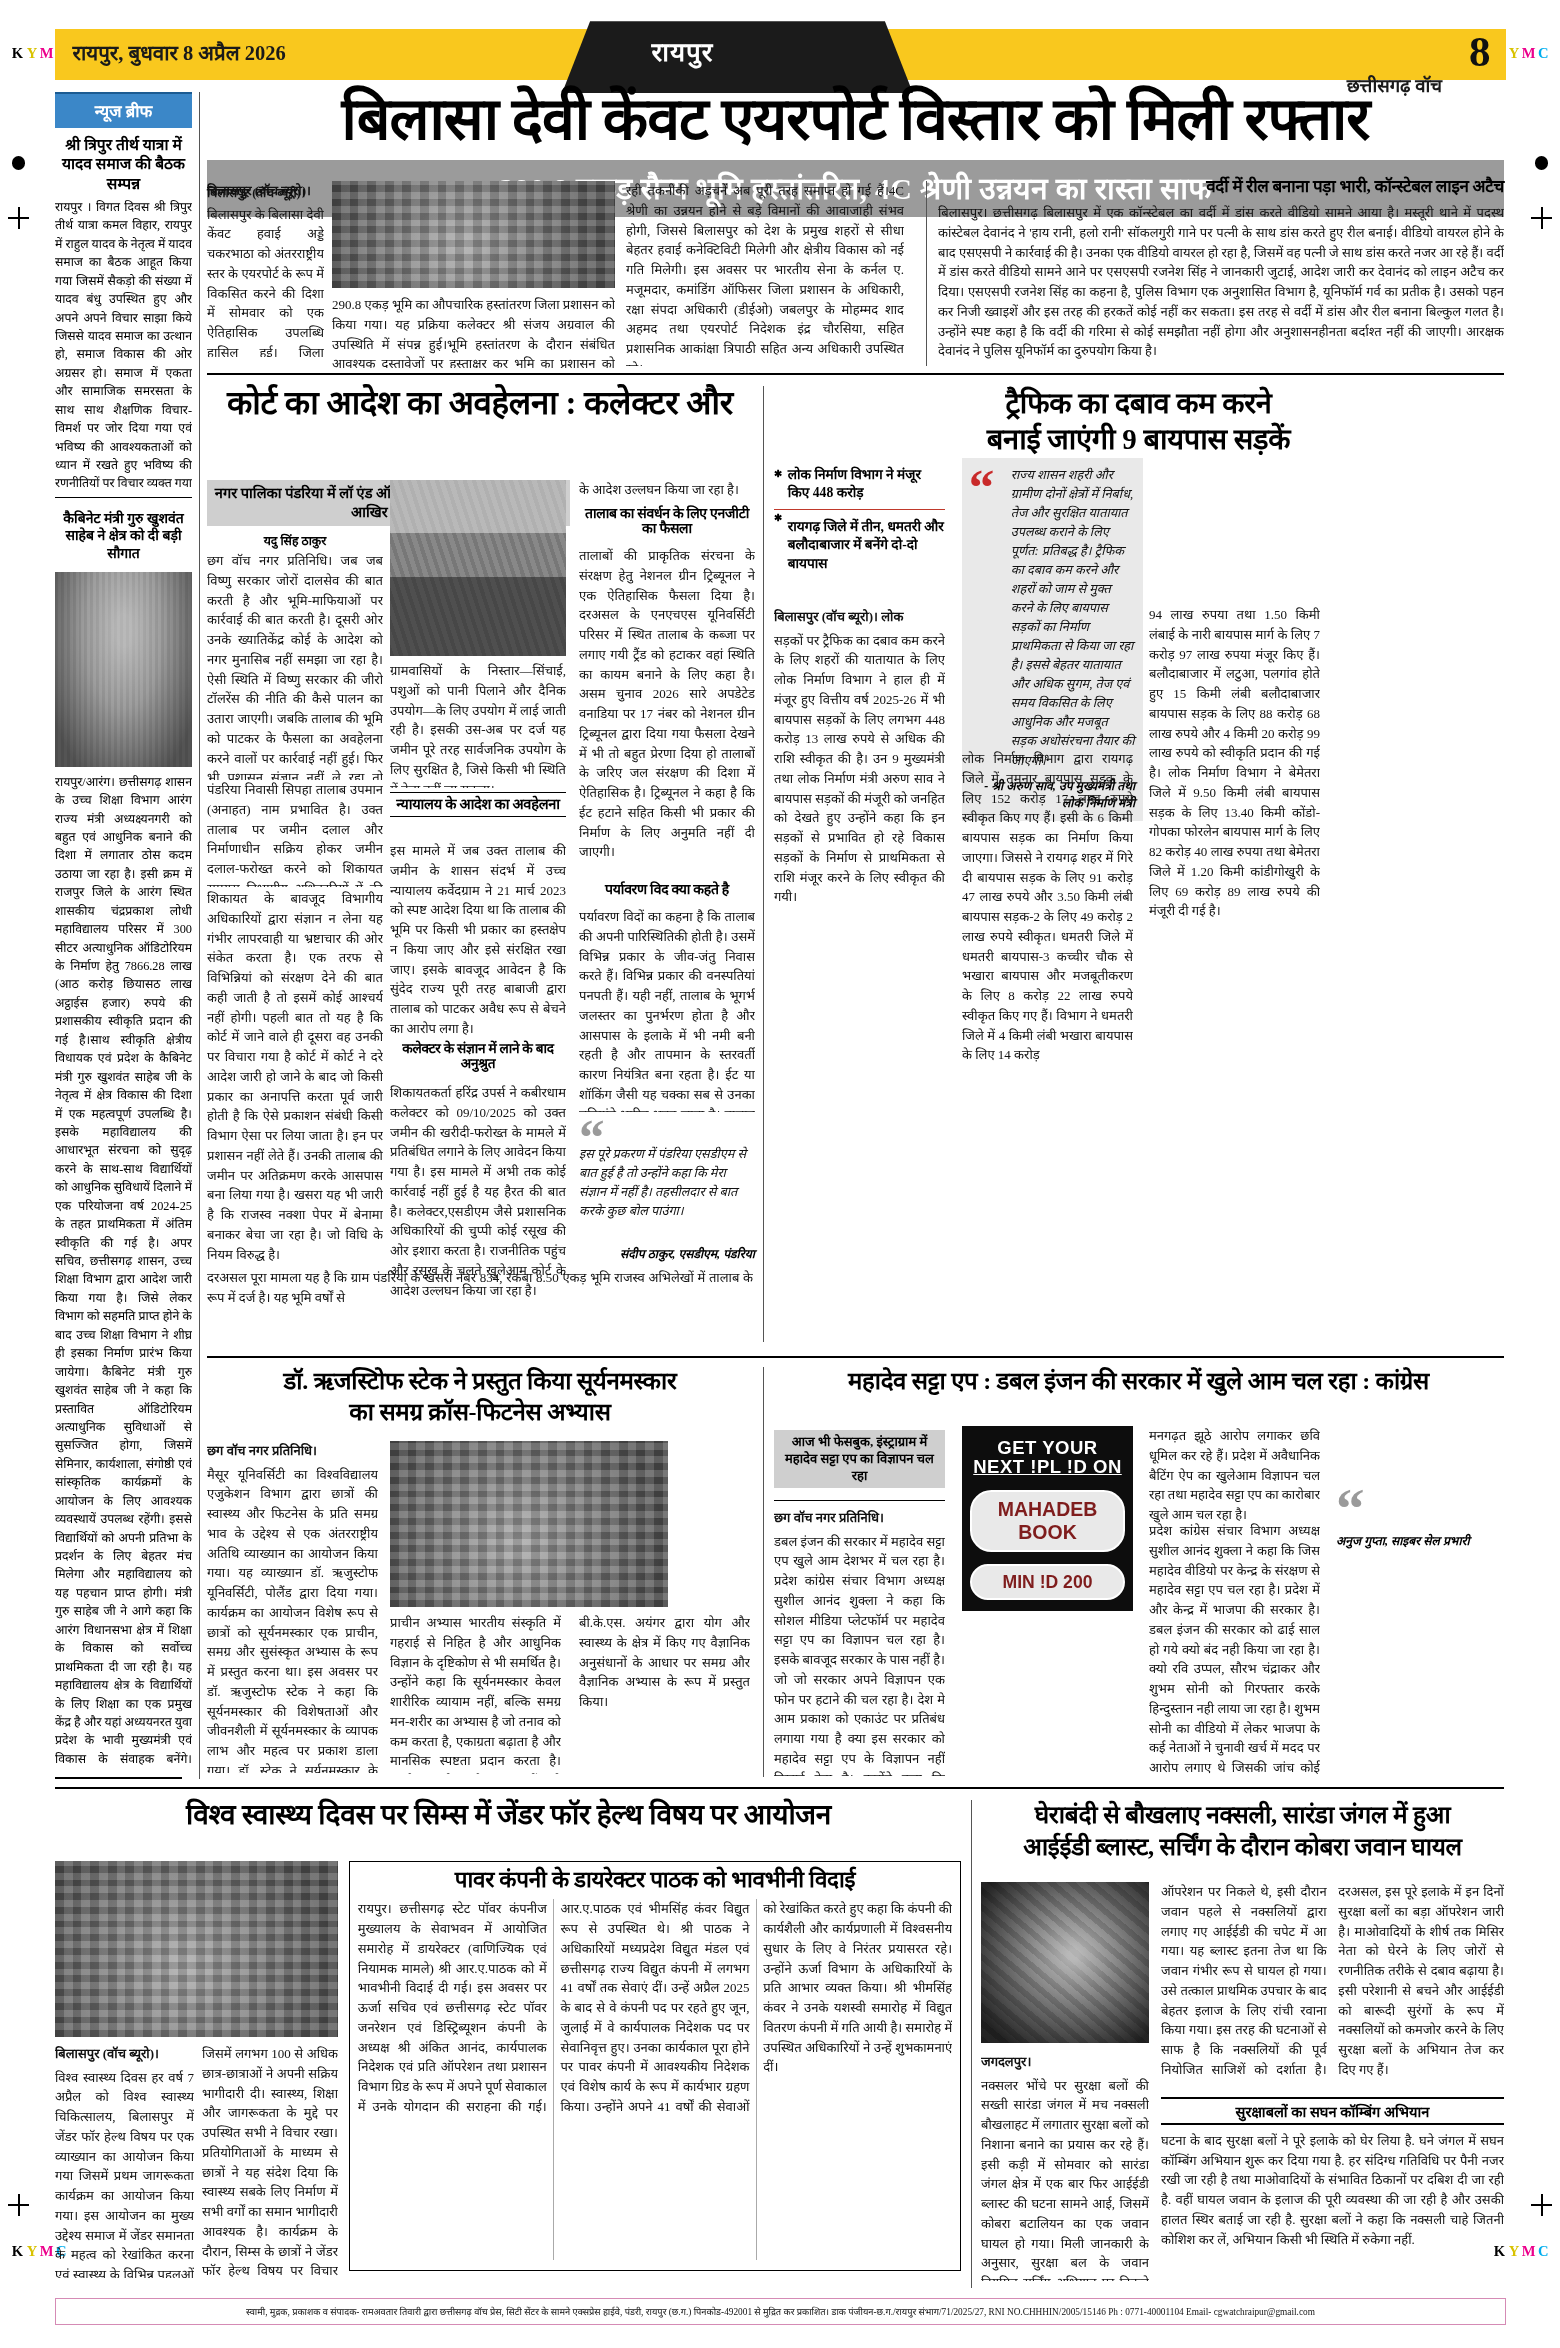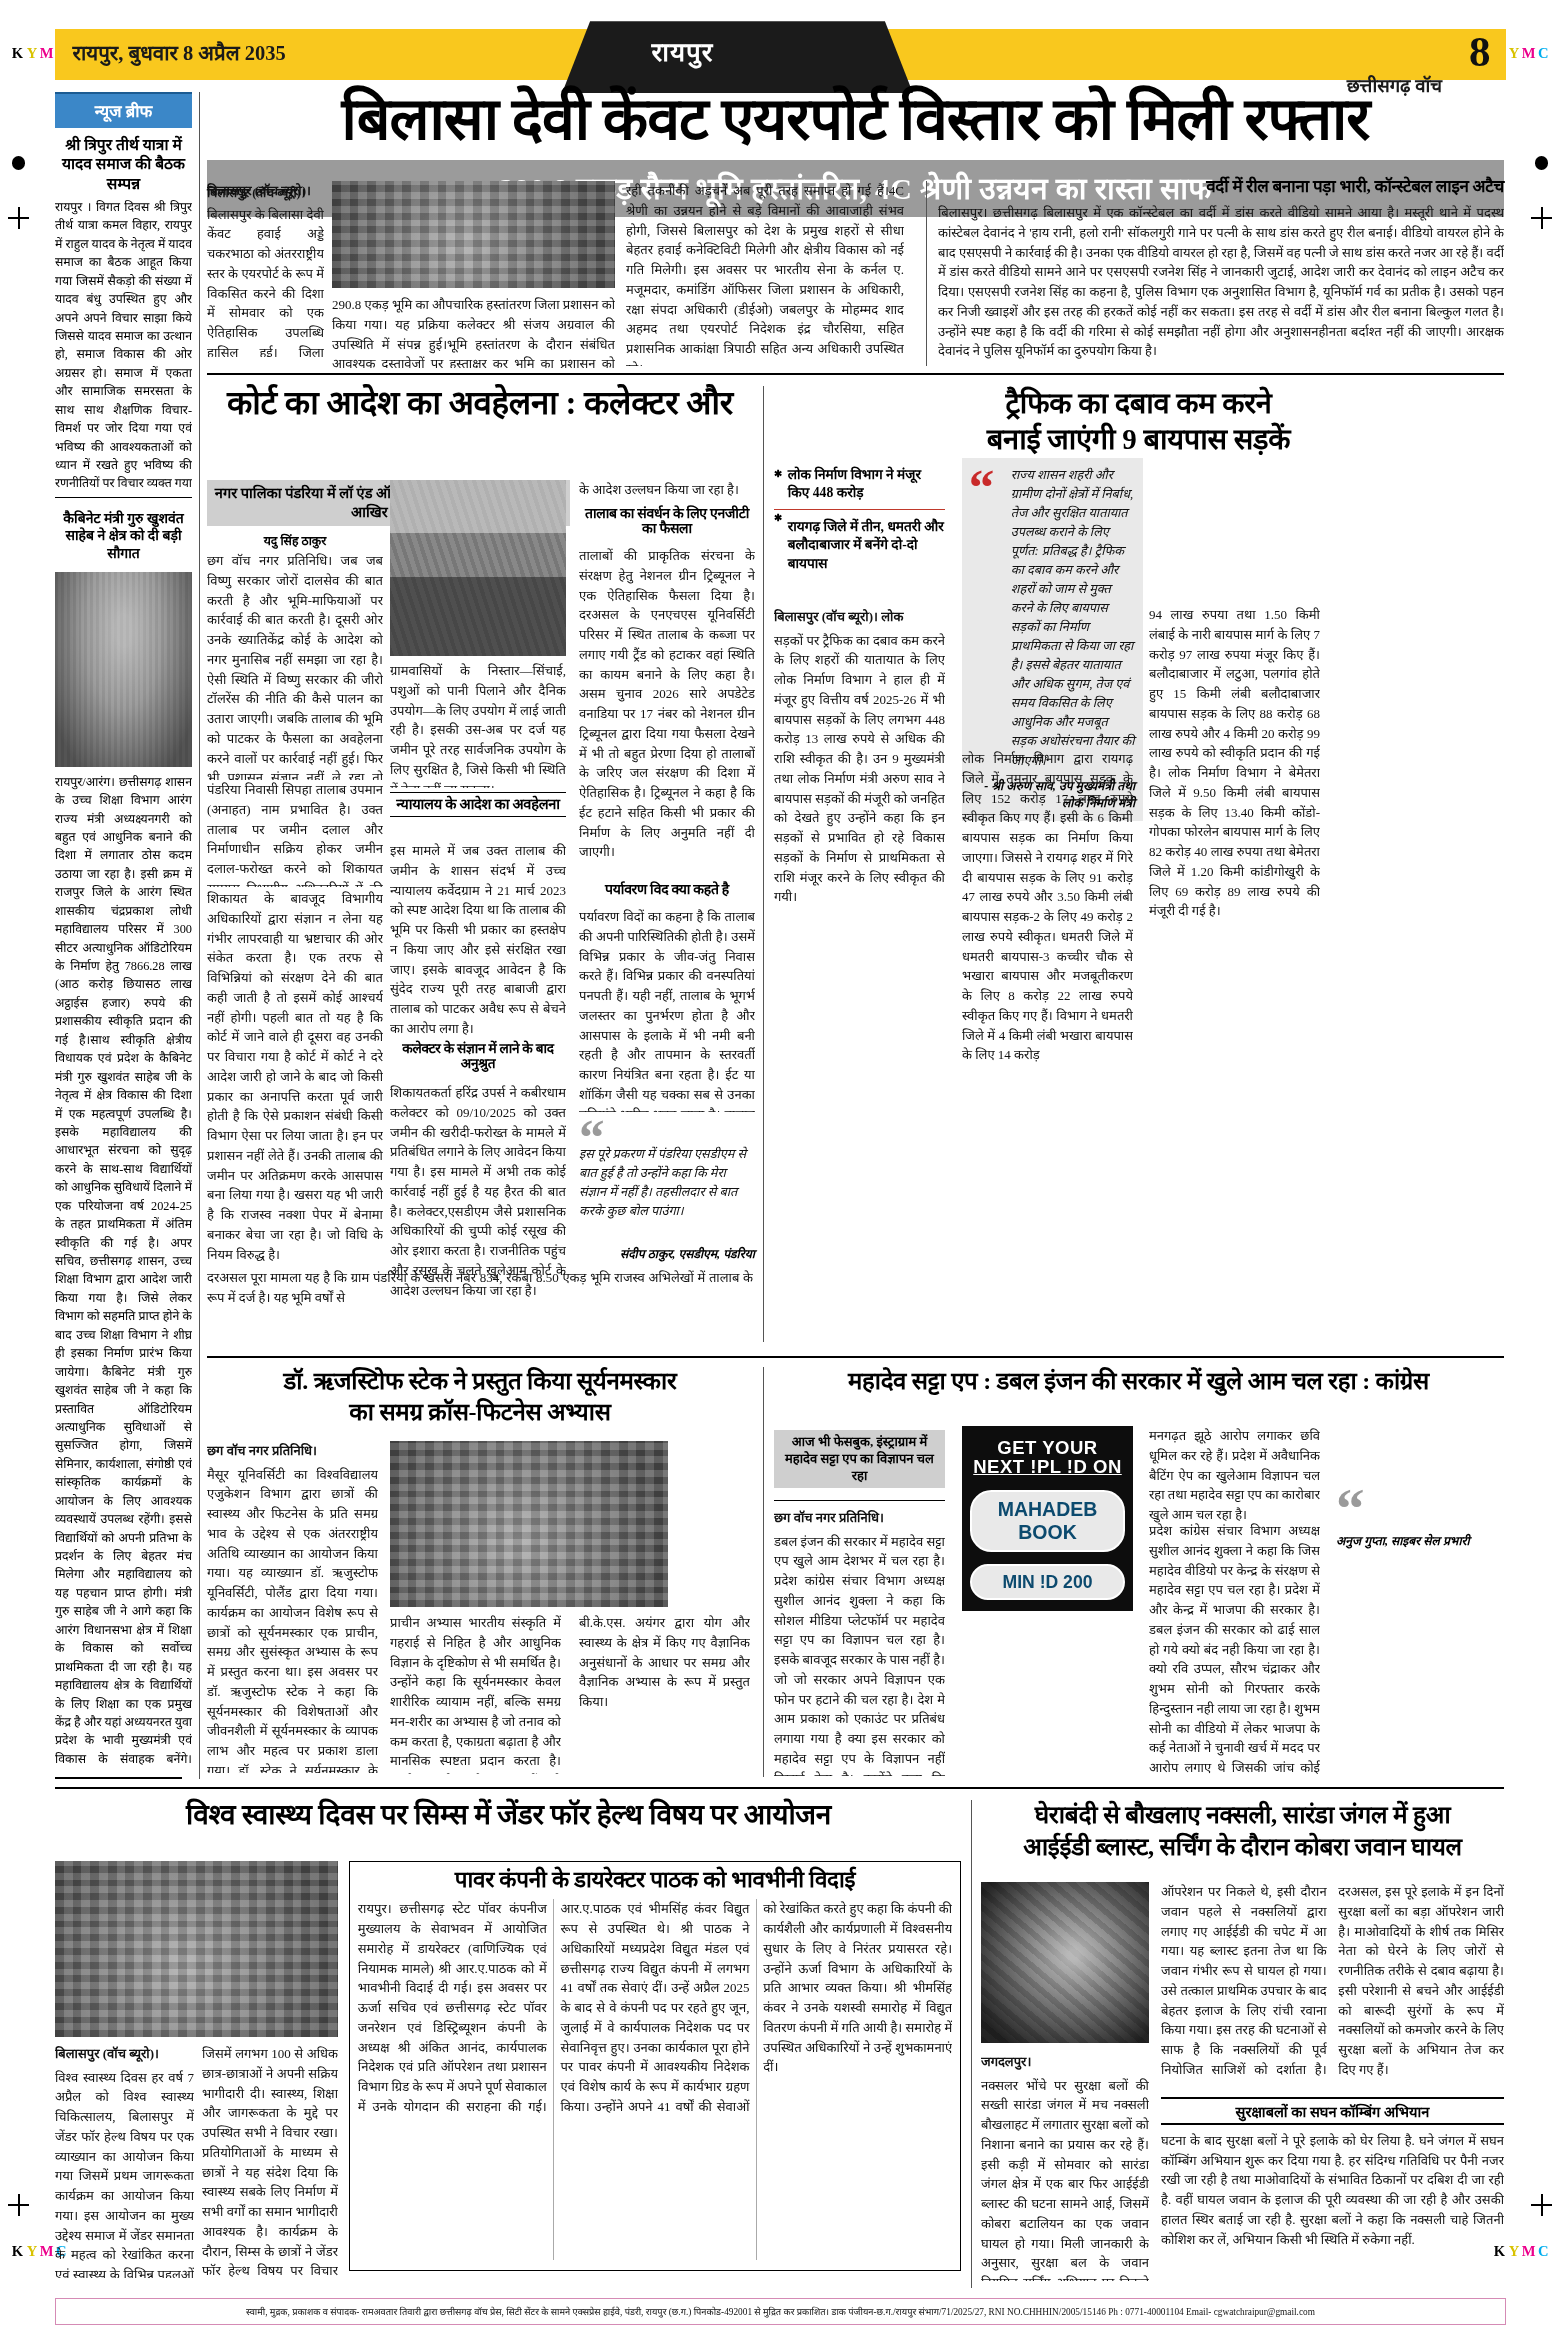--- a/index.html
+++ b/index.html
@@ -121,21 +121,21 @@
   .bullets { font-size:13.7px; font-weight:bold; line-height:1.35; }
   .bullets li { list-style:none; margin-bottom:5.9px; position:relative; padding-left:13.7px; }
   .bullets li::before { content:"\2731"; position:absolute; left:0; top:1px; font-size:9.8px; }
 
   .byline { font-weight:bold; font-size:12.3px; }
 
   
   .adbox { background:#0d0d0d; color:#fff; text-align:center; position:relative; }
   .ad-l1 { font-family:"Liberation Sans", sans-serif; font-weight:bold; letter-spacing:0.5px; }
   .ad-pill {
-    background:#e9e9e9; color:#0c4a6e; border-radius:21.5px; font-weight:bold;
+    background:#e9e9e9; color:#7f1d1d; border-radius:21.5px; font-weight:bold;
     font-family:"Liberation Sans", sans-serif; border:2px solid #fff;
   }
   .underline-head {
     font-weight:bold; text-align:center; border-top:2px solid #000; border-bottom:2px solid #000;
     padding:2px 0; font-size:14.6px;
   }
   .footer-strip {
     position:absolute; left:55px; bottom:23.4px; width:1451px; height:27px;
     border:1px solid #d58bb5; display:flex; align-items:center; justify-content:center;
   }
@@ -172,21 +172,21 @@
   <div class="crosshair" style="right:7.8px; top:207px;"></div>
   <div class="crosshair" style="right:7.8px; top:2194px;"></div>
   <div class="cmyk-bar" style="right:9.8px; top:2243px;">
     <span class="c-c">C</span>
       <span class="c-m">M</span>
       <span style="color:#d8c200">Y</span>
       <span class="c-k">K</span>
   </div>
 
   <div class="masthead">
-    <div class="masthead-date">रायपुर, बुधवार 8 अप्रैल 2035</div>
+    <div class="masthead-date">रायपुर, बुधवार 8 अप्रैल 2026</div>
     <div class="masthead-city"></div>
     <div class="masthead-right">छत्तीसगढ़ वॉच</div>
     <div class="masthead-pageno">8</div>
   </div>
   <div class="masthead-city-label" style="top:33px;">रायपुर</div>
 
   <div style="position:absolute; left:55px; top:92px; width:137px;">
     <div class="nb-head">न्यूज ब्रीफ</div>
     <div class="nb-title">श्री त्रिपुर तीर्थ यात्रा में यादव समाज की बैठक सम्पन्न</div>
     <div class="nb-body" style="height:293px; overflow:hidden;">रायपुर । विगत दिवस श्री त्रिपुर तीर्थ यात्रा कमल विहार, रायपुर में राहुल यादव के नेतृत्व में यादव समाज का बैठक आहूत किया गया जिसमें सैकड़ो की संख्या में यादव बंधु उपस्थित हुए और अपने अपने विचार साझा किये जिससे यादव समाज का उत्थान हो, समाज विकास की ओर अग्रसर हो। समाज में एकता और सामाजिक समरसता के साथ साथ शैक्षणिक विचार-विमर्श पर जोर दिया गया एवं भविष्य की आवश्यकताओं को ध्यान में रखते हुए भविष्य की रणनीतियों पर विचार व्यक्त गया जिसमें प्रमुख रूप से प्रदेश कुमार यादव, नरोत्तम दास यादव, शौभाराम यादव, संजय यादव, सुभाष यादव, उमेश यादव, देवेंद्र यादव, प्रेम कुमार यादव, विनोद यादव, संतोष यादव, जीवन लाल यादव, पवन यादव, राजेश यादव, साहिल यादव, भूषण यादव, सुरेश कुमार यादव, माधुरी यादव, अजय यादव, अनिल यादव, अरुण एवं यादव उरांव आदि अन्य समाजिक बंधु उपस्थित रहे।</div>

